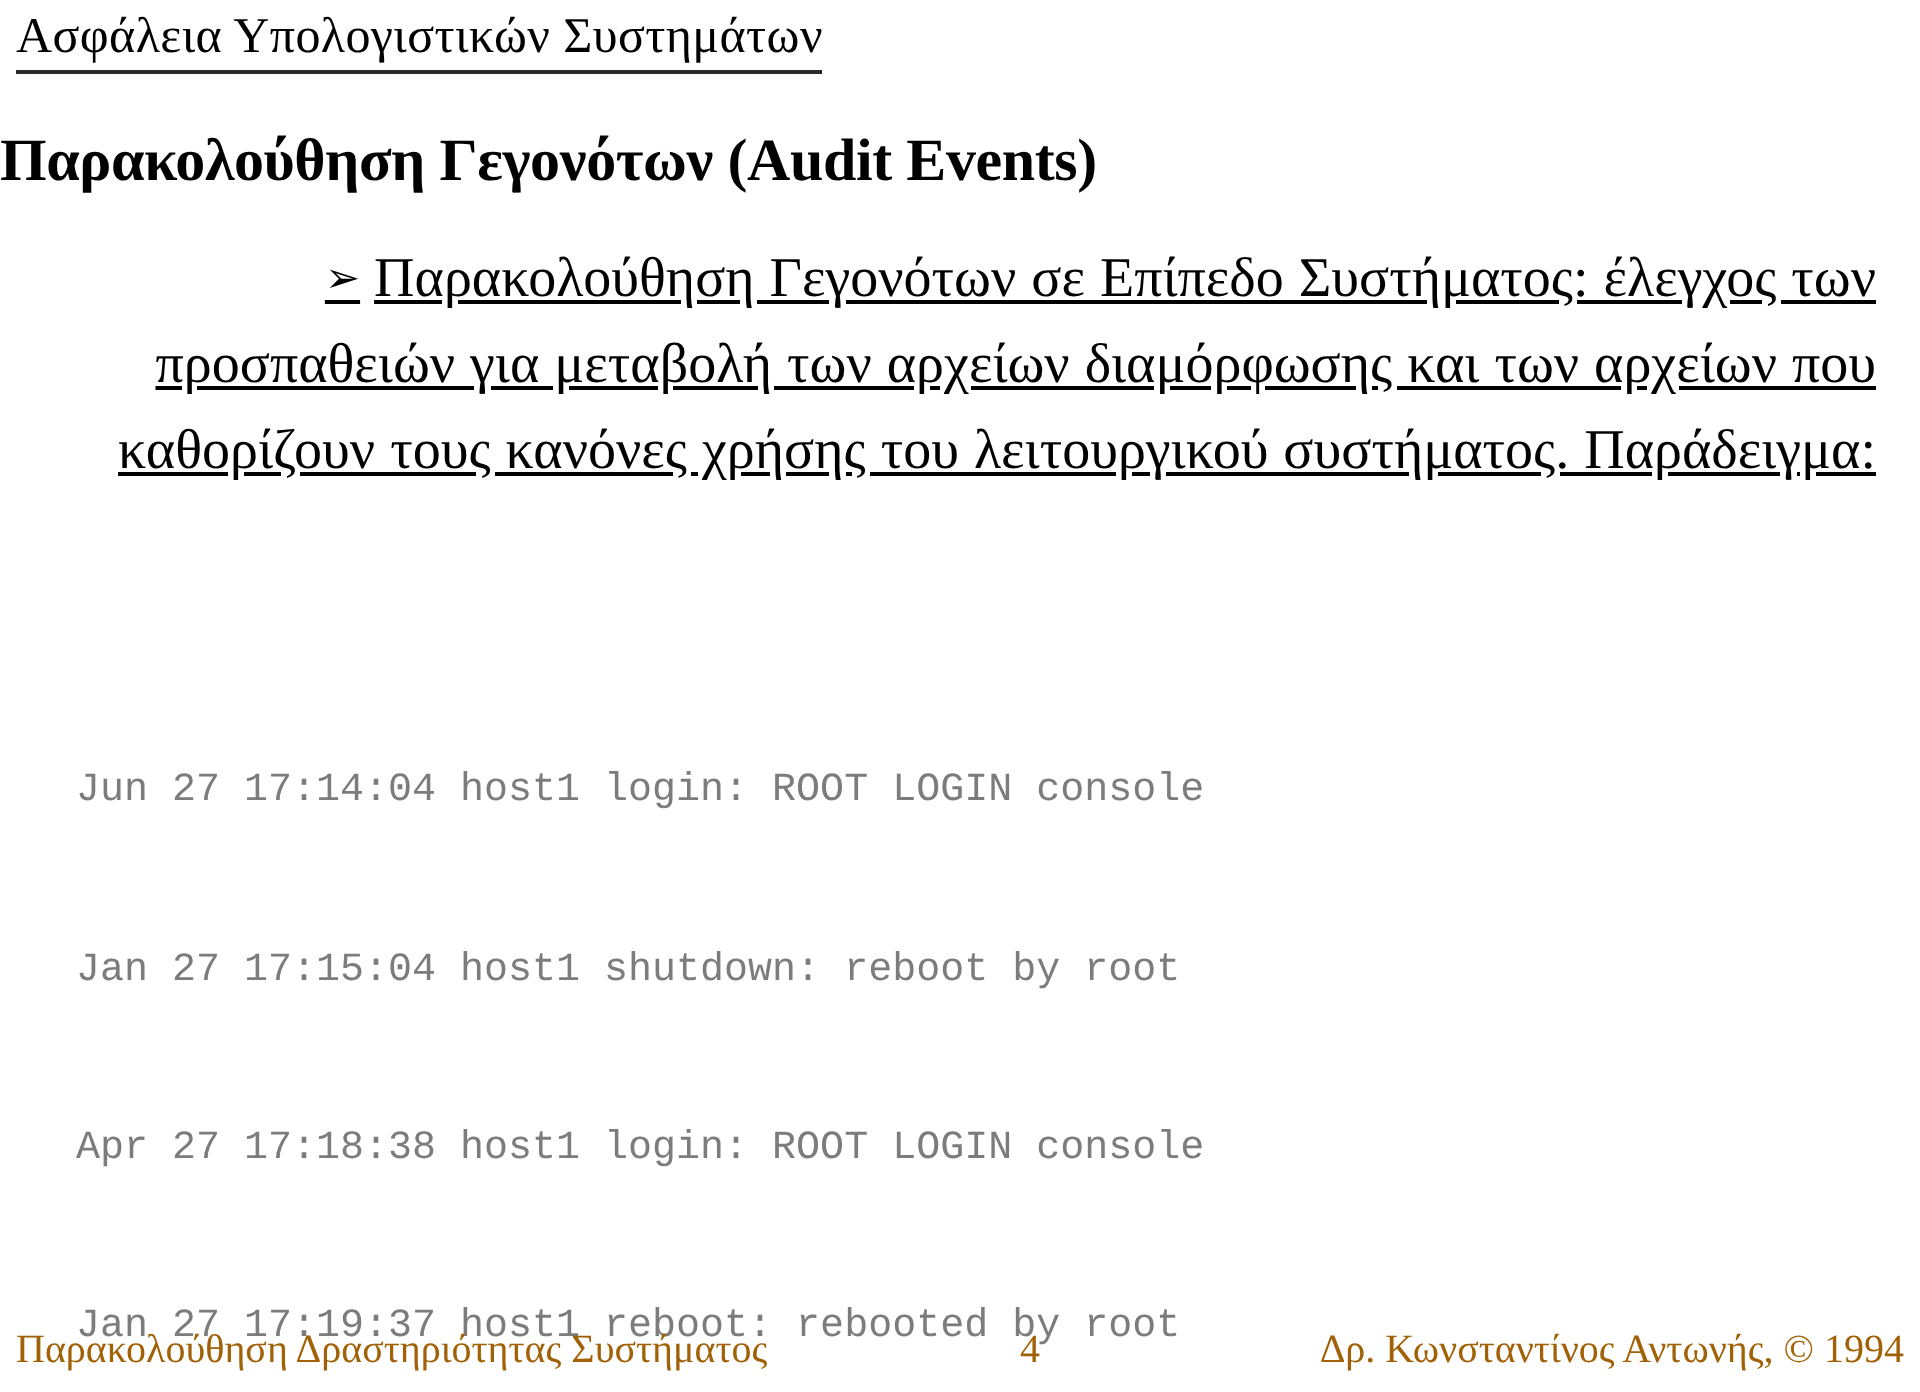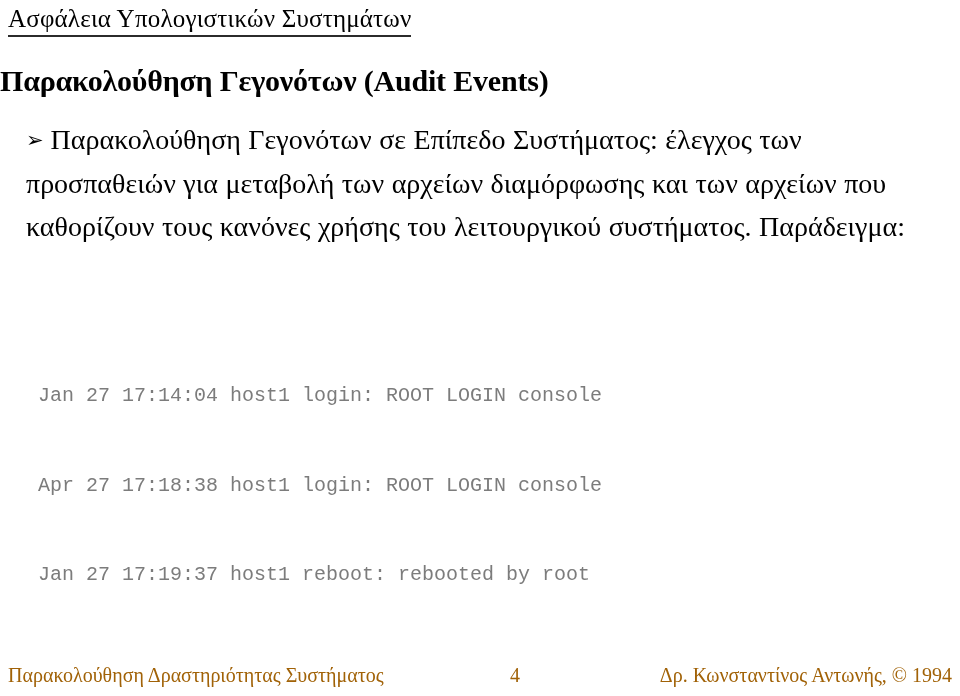--- a/index.html
+++ b/index.html
@@ -59,23 +59,24 @@
   .body-block {
     position: absolute;
     top: 118px;
     left: 26px;
     width: 912px;
   }
   .bullet-row {
     display: block;
     font-size: 28px;
     line-height: 43px;
-    text-align: left;
+    text-align: right;
     font-family: "Liberation Serif", "DejaVu Serif", serif;
     word-spacing: 0.5px;
+    text-decoration: underline;
   }
   .bullet-marker {
     font-family: "DejaVu Sans", sans-serif;
     font-size: 21px;
     line-height: 43px;
     vertical-align: 2px;
     margin-right: 7px;
     display: inline;
   }
   .bullet-text {
@@ -140,21 +141,22 @@
 
   <div class="slide-title">Παρακολούθηση Γεγονότων (Audit Events)</div>
 
   <div class="body-block">
     <div class="bullet-row">
       <span class="bullet-marker">➢</span><span class="bullet-text">Παρακολούθηση Γεγονότων σε Επίπεδο Συστήματος: έλεγχος των προσπαθειών για μεταβολή των αρχείων διαμόρφωσης και των αρχείων που καθορίζουν τους κανόνες χρήσης του λειτουργικού συστήματος. Παράδειγμα:</span>
     </div>
   </div>
 
   <div class="log-block" style="color: rgb(124, 124, 124);">
-    <span class="log-line">Jan 27 17:14:04 host1 login: ROOT LOGIN console</span>
+    <span class="log-line">Jun 27 17:14:04 host1 login: ROOT LOGIN console</span>
+    <span class="log-line">Jan 27 17:15:04 host1 shutdown: reboot by root</span>
     <span class="log-line">Apr 27 17:18:38 host1 login: ROOT LOGIN console</span>
     <span class="log-line">Jan 27 17:19:37 host1 reboot: rebooted by root</span>
     
     
     
     
     
     
   </div>
 

